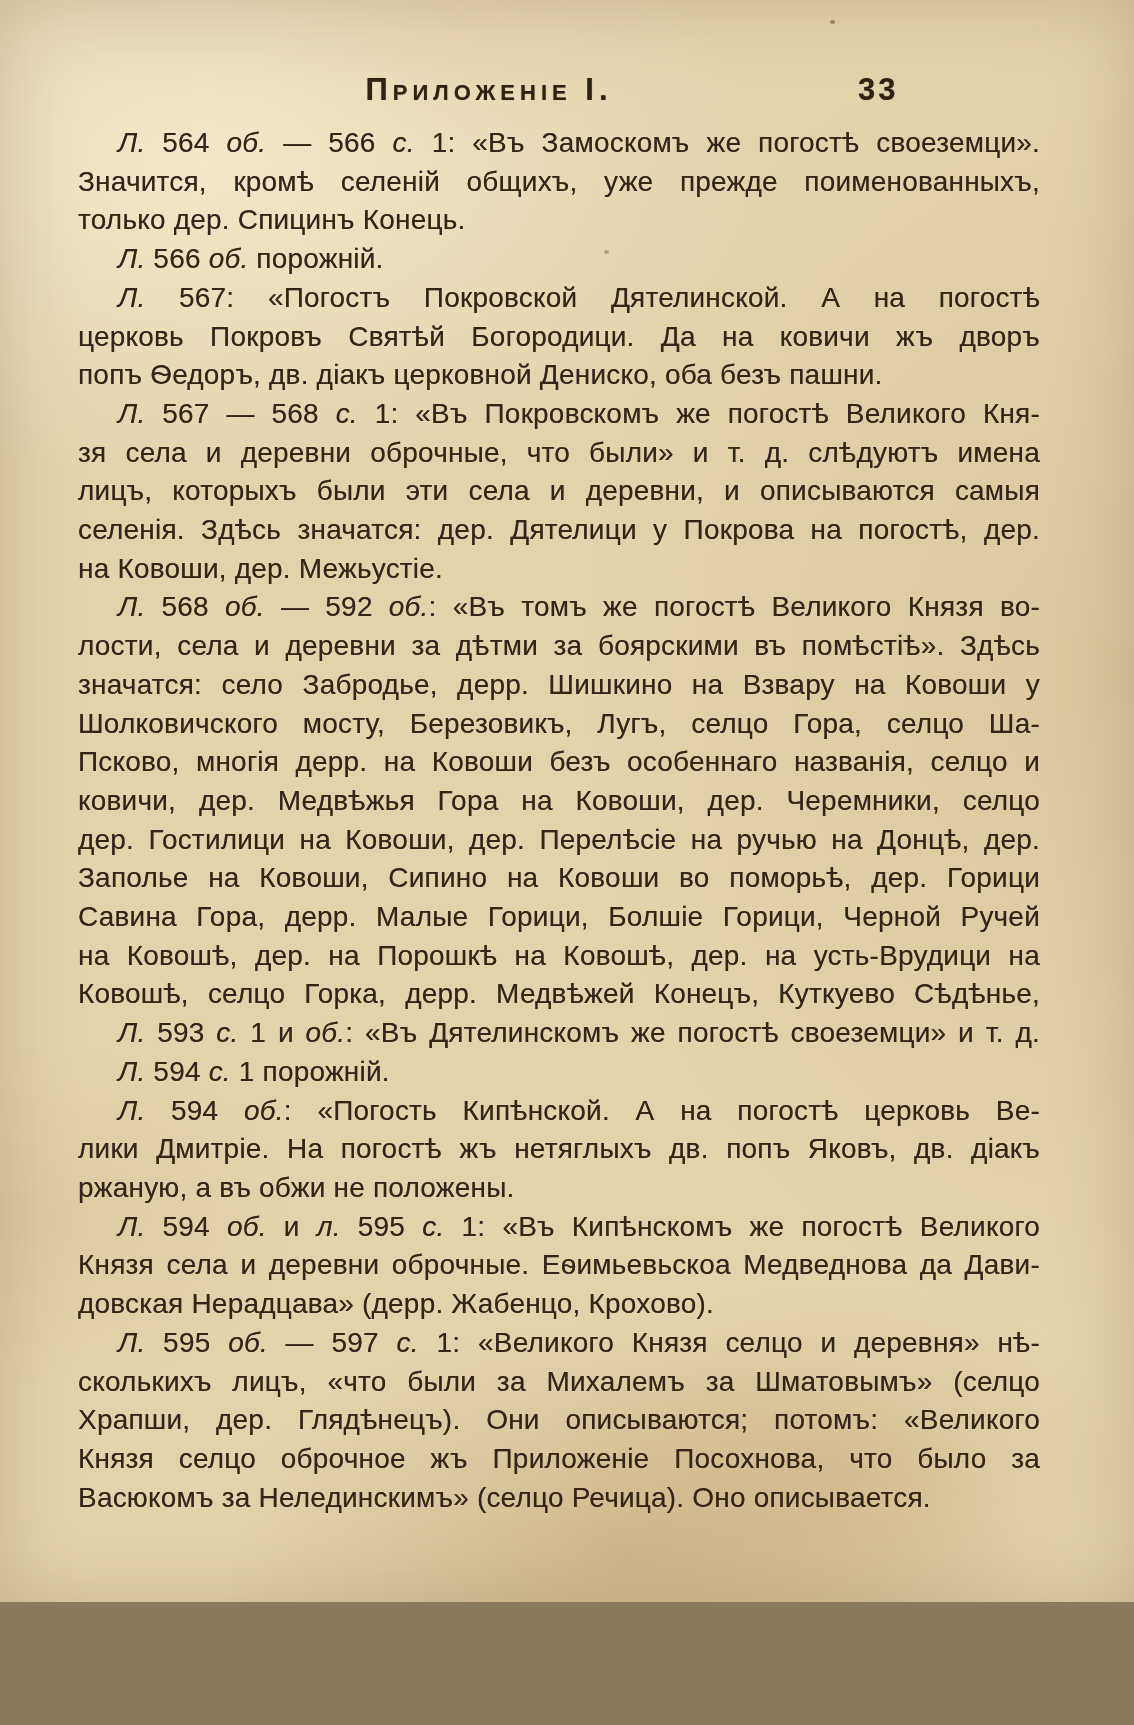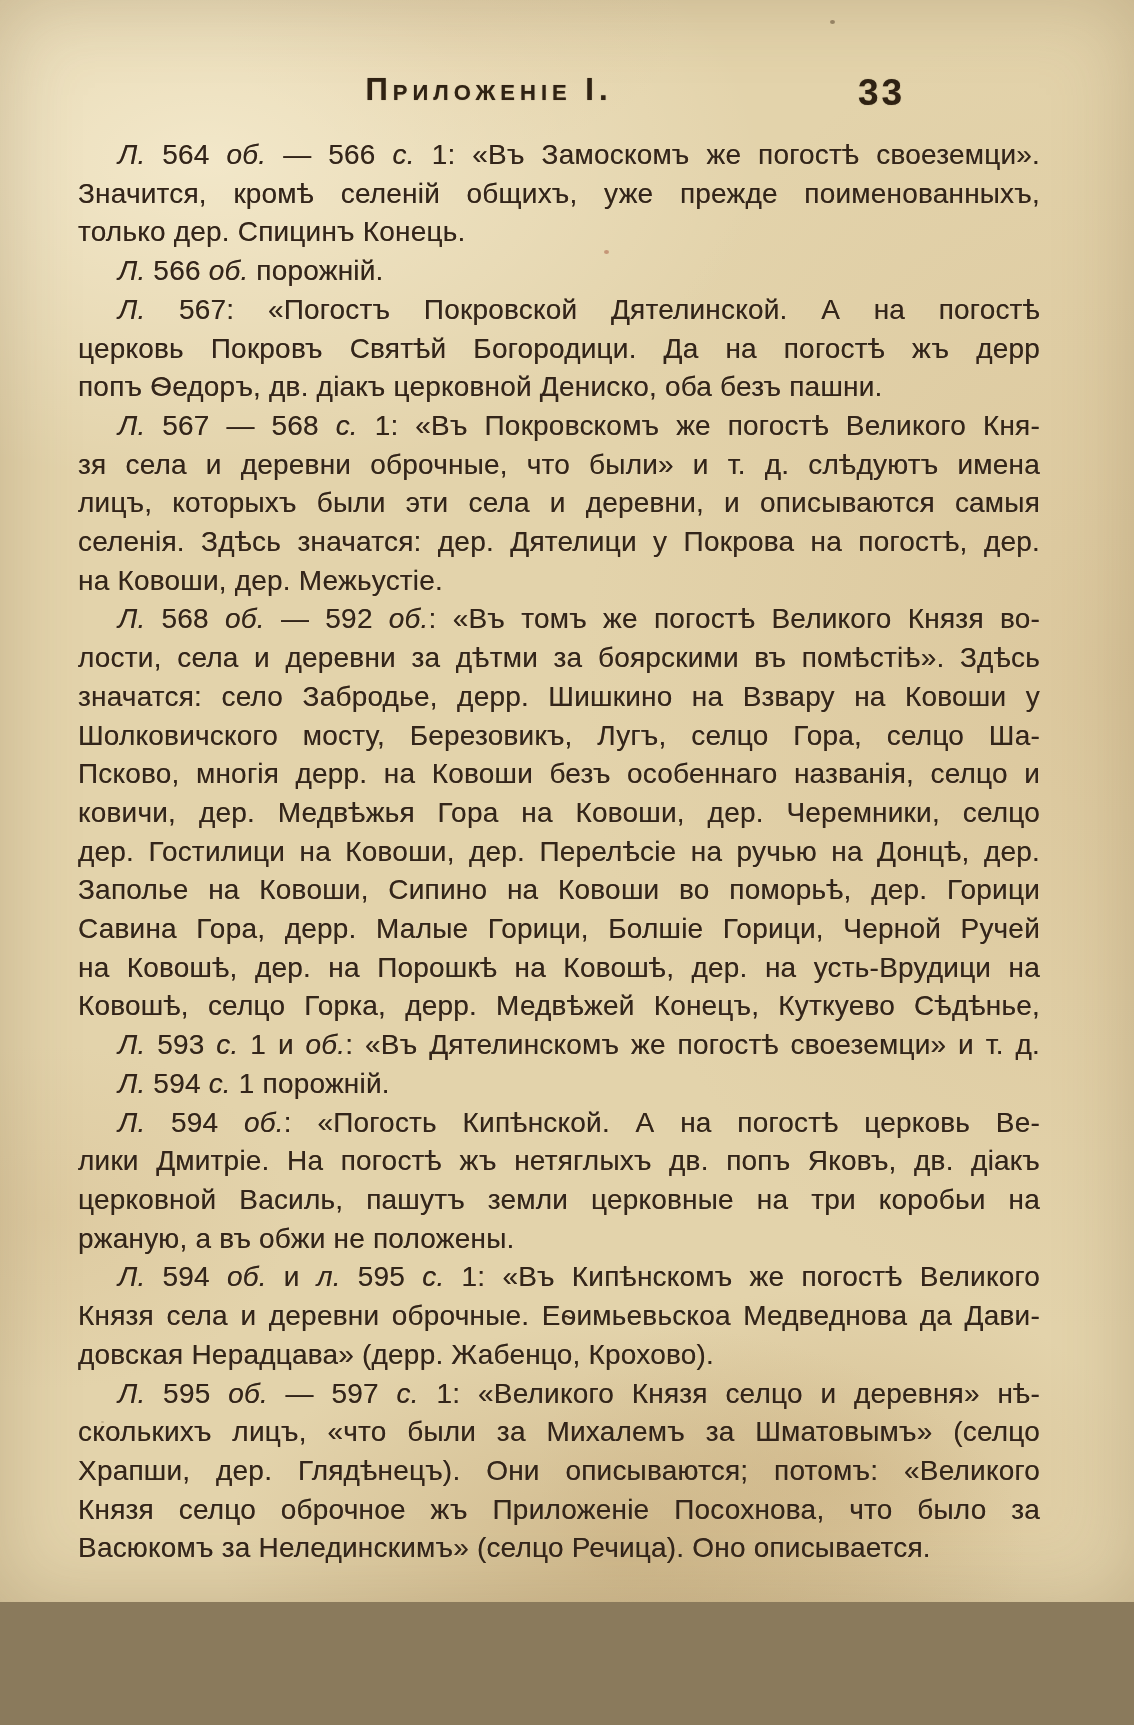--- a/index.html
+++ b/index.html
@@ -44,29 +44,29 @@
     font-size: 31px;
     font-weight: bold;
     font-variant: small-caps;
     letter-spacing: 5px;
     color: #2f2213;
     text-shadow: 0 0 1px rgba(47,34,19,0.45);
   }
   .page-number {
     position: absolute;
     left: 858px; top: 72px;
-    font-size: 37px;
+    font-size: 31px;
     font-weight: bold;
     letter-spacing: 3px;
     color: #2f2213;
     text-shadow: 0 0 1px rgba(47,34,19,0.45);
   }
   .body-text {
     position: absolute;
-    left: 78px; top: 136px;
+    left: 78px; top: 124px;
     width: 962px;
     font-size: 28px;
     line-height: 38.7px;
     letter-spacing: 0.2px;
     text-shadow: 0 0 0.6px rgba(51,37,26,0.55);
   }
   .para { margin: 0; }
   .line {
     text-align: justify;
     text-align-last: justify;
@@ -114,21 +114,21 @@
   <div class="para">
         <div class="line first"><i>Л.</i> 564 <i>об.</i> — 566 <i>с.</i> 1: «Въ Замоскомъ же погостѣ своеземци».</div>
         <div class="line">Значится, кромѣ селеній общихъ, уже прежде поименованныхъ,</div>
         <div class="line last">только дер. Спицинъ Конець.</div>
       </div>
       <div class="para">
         <div class="line first last"><i>Л.</i> 566 <i>об.</i> порожній.</div>
       </div>
       <div class="para">
         <div class="line first"><i>Л.</i> 567: «Погостъ Покровской Дятелинской.  А на погостѣ</div>
-        <div class="line">церковь Покровъ Святѣй Богородици.  Да на погостѣ жъ дерр</div>
+        <div class="line">церковь Покровъ Святѣй Богородици.  Да на ковичи жъ дворъ</div>
         <div class="line last">попъ Ѳедоръ, дв. діакъ церковной Дениско, оба безъ пашни.</div>
       </div>
       <div class="para">
         <div class="line first"><i>Л.</i> 567 — 568 <i>с.</i> 1: «Въ Покровскомъ же погостѣ Великого Кня-</div>
         <div class="line">зя села и деревни оброчные, что были» и т. д. слѣдуютъ имена</div>
         <div class="line">лицъ, которыхъ были эти села и деревни, и описываются самыя</div>
         <div class="line">селенія. Здѣсь значатся: дер. Дятелици у Покрова на погостѣ, дер.</div>
         <div class="line last">на Ковоши, дер. Межьустіе.</div>
       </div>
       <div class="para">
@@ -146,21 +146,20 @@
       </div>
       <div class="para">
         <div class="line first last fill"><i>Л.</i> 593 <i>с.</i> 1 и <i>об.</i>: «Въ Дятелинскомъ же погостѣ своеземци» и т. д.</div>
       </div>
       <div class="para">
         <div class="line first last"><i>Л.</i> 594 <i>с.</i> 1 порожній.</div>
       </div>
       <div class="para">
         <div class="line first"><i>Л.</i> 594 <i>об.</i>: «Погость Кипѣнской.  А на погостѣ церковь Ве-</div>
         <div class="line">лики Дмитріе. На погостѣ жъ нетяглыхъ дв. попъ Яковъ, дв. діакъ</div>
-        <div class="line">церковной Василь, пашутъ земли церковные на три коробьи на</div>
         <div class="line last">ржаную, а въ обжи не положены.</div>
       </div>
       <div class="para">
         <div class="line first"><i>Л.</i> 594 <i>об.</i> и <i>л.</i> 595 <i>с.</i> 1: «Въ Кипѣнскомъ же погостѣ Великого</div>
         <div class="line">Князя села и деревни оброчные. Еѳимьевьскоа Медведнова да Дави-</div>
         <div class="line last">довская Нерадцава» (дерр. Жабенцо, Крохово).</div>
       </div>
       <div class="para">
         <div class="line first"><i>Л.</i> 595 <i>об.</i> — 597 <i>с.</i> 1: «Великого Князя селцо и деревня» нѣ-</div>
         <div class="line">сколькихъ лицъ, «что были за Михалемъ за Шматовымъ» (селцо</div>

